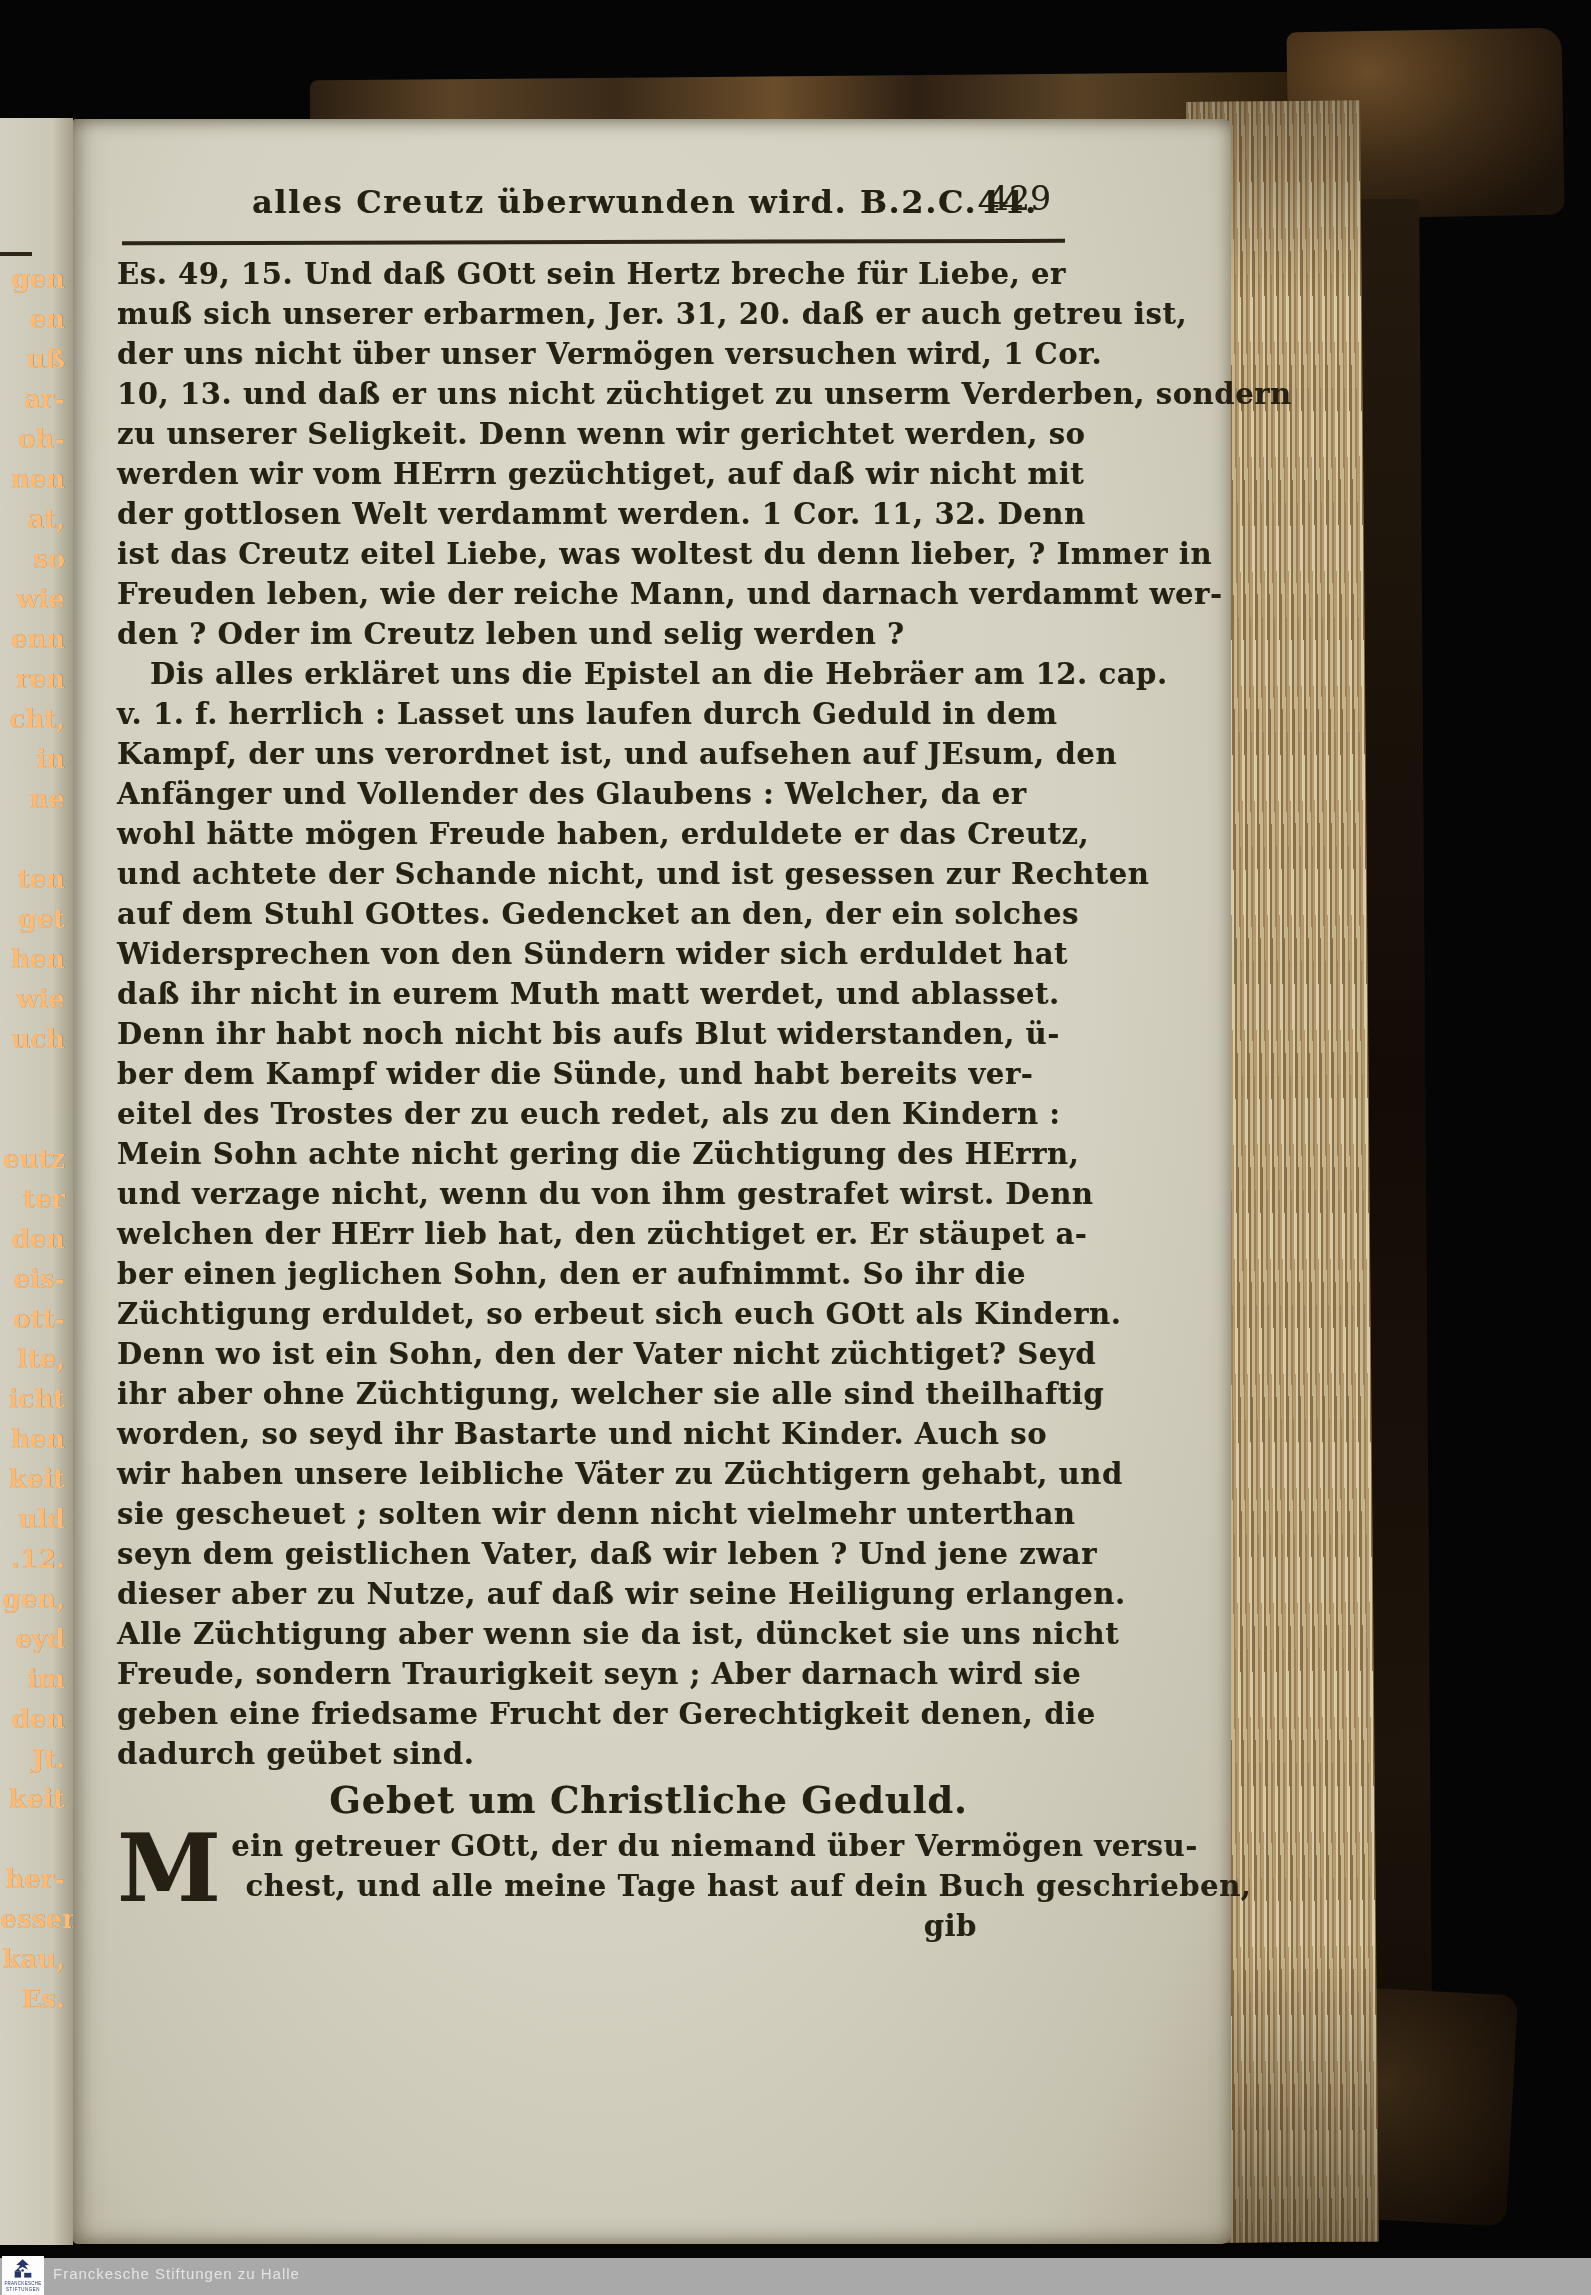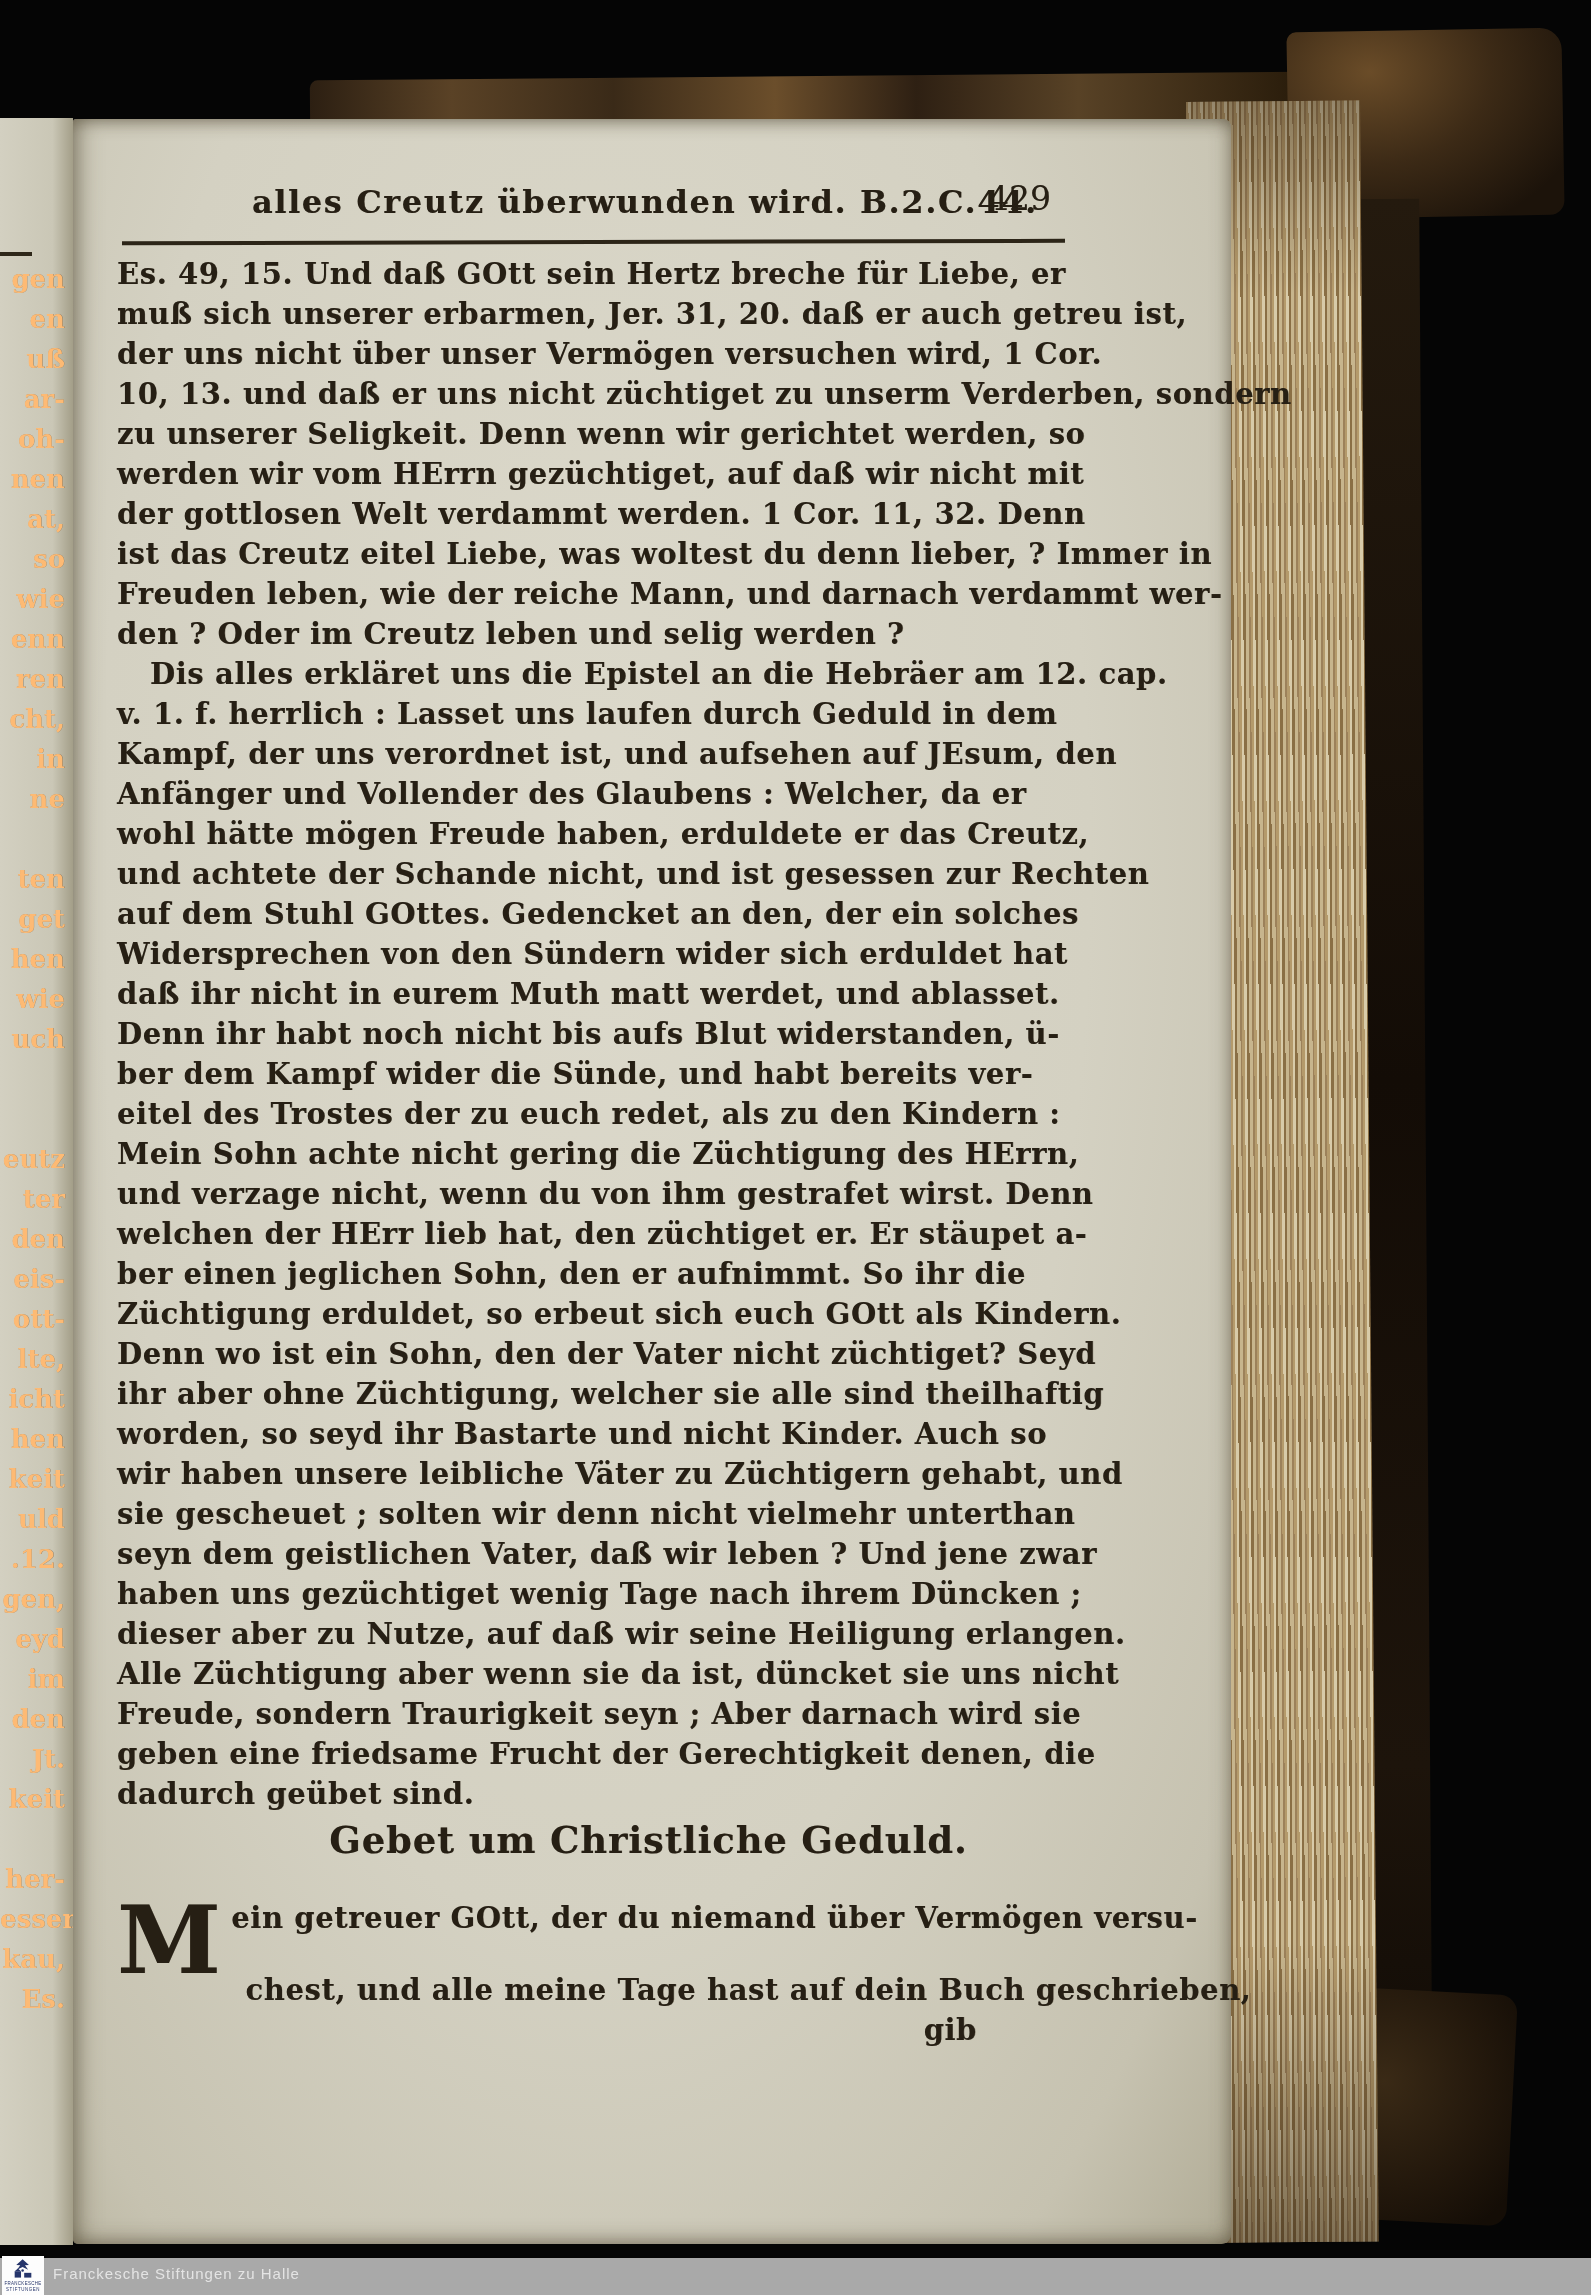--- a/index.html
+++ b/index.html
@@ -81,21 +81,21 @@
   .text-line { height:40px; white-space:nowrap; overflow:visible; }
   .body-lines .text-line:nth-of-type(11) { text-indent:33px; }
   .body-lines .text-line:nth-of-type(40) { text-indent:33px; }
 
   .section-heading {
     height:49px; margin-top:3.2px; text-align:center; font-size:37px; line-height:46px;
     white-space:nowrap; letter-spacing:0.8px;
   }
   .prayer { position:relative; }
   .drop-cap { float:left; font-size:94px; line-height:70px; margin:6.4px 9.6px 0 0; }
-  .prayer-line { height:40px; white-space:nowrap;margin-top:32px; }
+  .prayer-line { height:40px; white-space:nowrap; }
   .prayer-line.second { text-indent:14.3px; }
   .catchword { clear:both; height:41px; text-align:right; padding-right:203px; }
 
   
   .wm-bar { position:absolute; left:0; top:2258px; width:1592px; height:37px; background:#a9a9a9; }
   .wm-text {
     position:absolute; left:53px; top:2265px; font-size:15px; letter-spacing:1px;
     color:#e4e4e4; font-family:Liberation Sans, sans-serif; white-space:nowrap;
   }
   .logo-box { position:absolute; left:2.4px; top:2256px; width:42px; height:40px; background:#fdfdfd; }
@@ -195,21 +195,20 @@
           <div class="text-line">und verzage nicht, wenn du von ihm gestrafet wirst.  Denn</div>
           <div class="text-line">welchen der HErr lieb hat, den züchtiget er.    Er stäupet a-</div>
           <div class="text-line">ber einen jeglichen Sohn, den er aufnimmt.    So ihr die</div>
           <div class="text-line">Züchtigung erduldet, so erbeut sich euch GOtt als Kindern.</div>
           <div class="text-line">Denn wo ist ein Sohn, den der Vater nicht züchtiget? Seyd</div>
           <div class="text-line">ihr aber ohne Züchtigung, welcher sie alle sind theilhaftig</div>
           <div class="text-line">worden, so seyd ihr Bastarte und nicht Kinder.    Auch so</div>
           <div class="text-line">wir haben unsere leibliche Väter zu Züchtigern gehabt, und</div>
           <div class="text-line">sie gescheuet ;  solten wir denn nicht vielmehr  unterthan</div>
           <div class="text-line">seyn dem geistlichen Vater, daß wir leben ? Und jene zwar</div>
-          <div class="text-line">haben uns gezüchtiget wenig Tage nach ihrem Düncken ;</div>
           <div class="text-line">dieser aber zu Nutze, auf daß wir seine Heiligung erlangen.</div>
           <div class="text-line">Alle Züchtigung aber wenn sie da ist, düncket sie uns nicht</div>
           <div class="text-line">Freude, sondern Traurigkeit seyn ;  Aber darnach wird sie</div>
           <div class="text-line">geben eine friedsame Frucht der Gerechtigkeit denen,  die</div>
           <div class="text-line">dadurch geübet sind.</div>
         </div>
       <div class="section-heading">Gebet um Christliche Geduld.</div>
       <div class="prayer">
         <span class="drop-cap">M</span>
         <div class="prayer-line">ein getreuer GOtt, der du niemand über Vermögen versu-</div>

